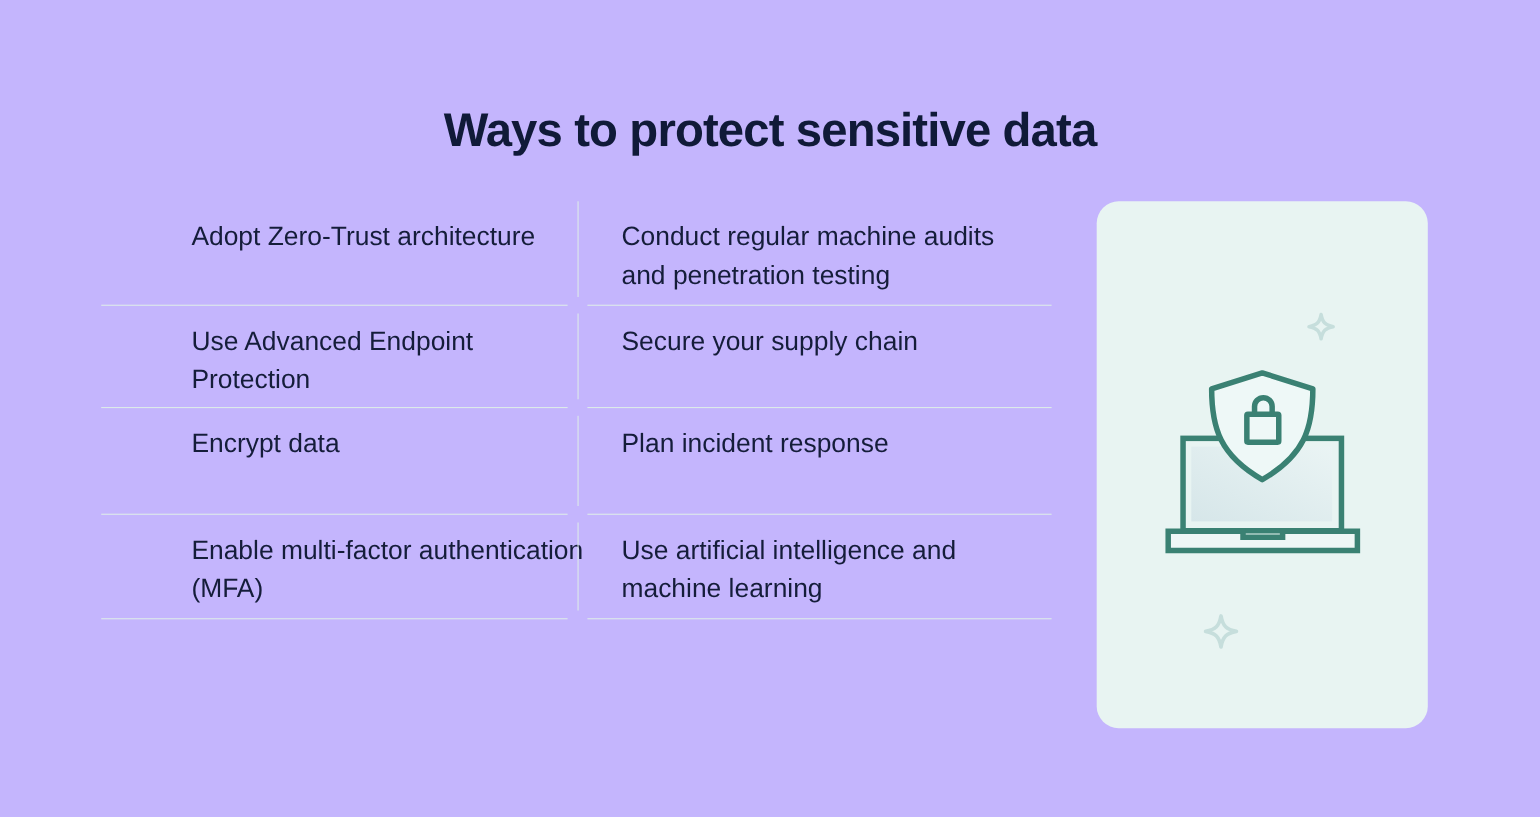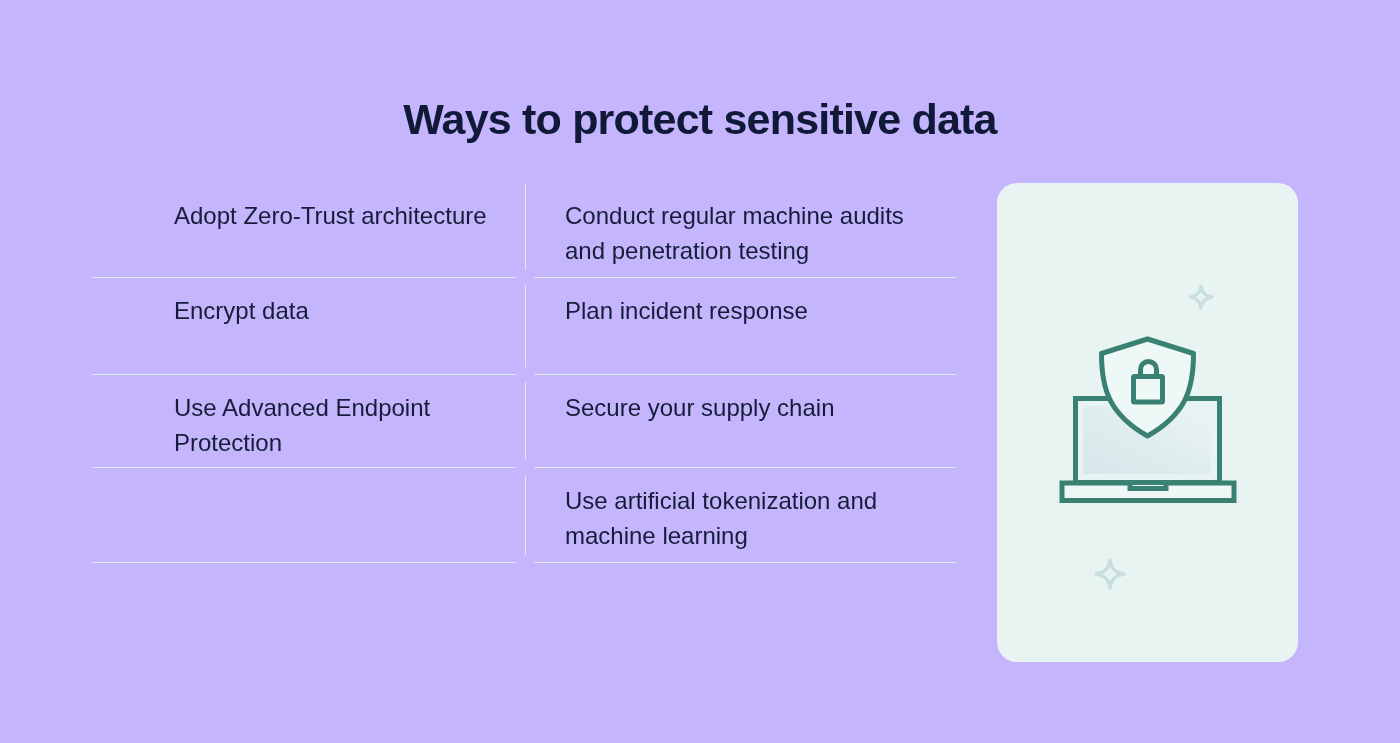--- a/index.html
+++ b/index.html
@@ -96,38 +96,39 @@
   <div class="tips-table">
 
     <div class="row r1">
       <div class="cell cell-left">Adopt Zero-Trust architecture</div>
       <div class="cell cell-right">Conduct regular machine audits and penetration testing</div>
       <i class="vline"></i>
       <i class="hline hline-left"></i>
       <i class="hline hline-right"></i>
     </div>
 
+    <div class="row r2">
+      <div class="cell cell-left">Use Advanced Endpoint Protection</div>
+      <div class="cell cell-right">Secure your supply chain</div>
+      <i class="vline"></i>
+      <i class="hline hline-left"></i>
+      <i class="hline hline-right"></i>
+    </div>
+
     <div class="row r3">
       <div class="cell cell-left">Encrypt data</div>
       <div class="cell cell-right">Plan incident response</div>
       <i class="vline"></i>
       <i class="hline hline-left"></i>
       <i class="hline hline-right"></i>
     </div>
 
-    <div class="row r2">
-      <div class="cell cell-left">Use Advanced Endpoint Protection</div>
-      <div class="cell cell-right">Secure your supply chain</div>
-      <i class="vline"></i>
-      <i class="hline hline-left"></i>
-      <i class="hline hline-right"></i>
-    </div>
-
     <div class="row r4">
-      <div class="cell cell-right">Use artificial tokenization and machine learning</div>
+      <div class="cell cell-left">Enable multi-factor authentication (MFA)</div>
+      <div class="cell cell-right">Use artificial intelligence and machine learning</div>
       <i class="vline"></i>
       <i class="hline hline-left"></i>
       <i class="hline hline-right"></i>
     </div>
 
 
   </div>
 
   <div class="illus-card">
     <svg width="301" height="479" viewBox="0 0 301 479" xmlns="http://www.w3.org/2000/svg">

